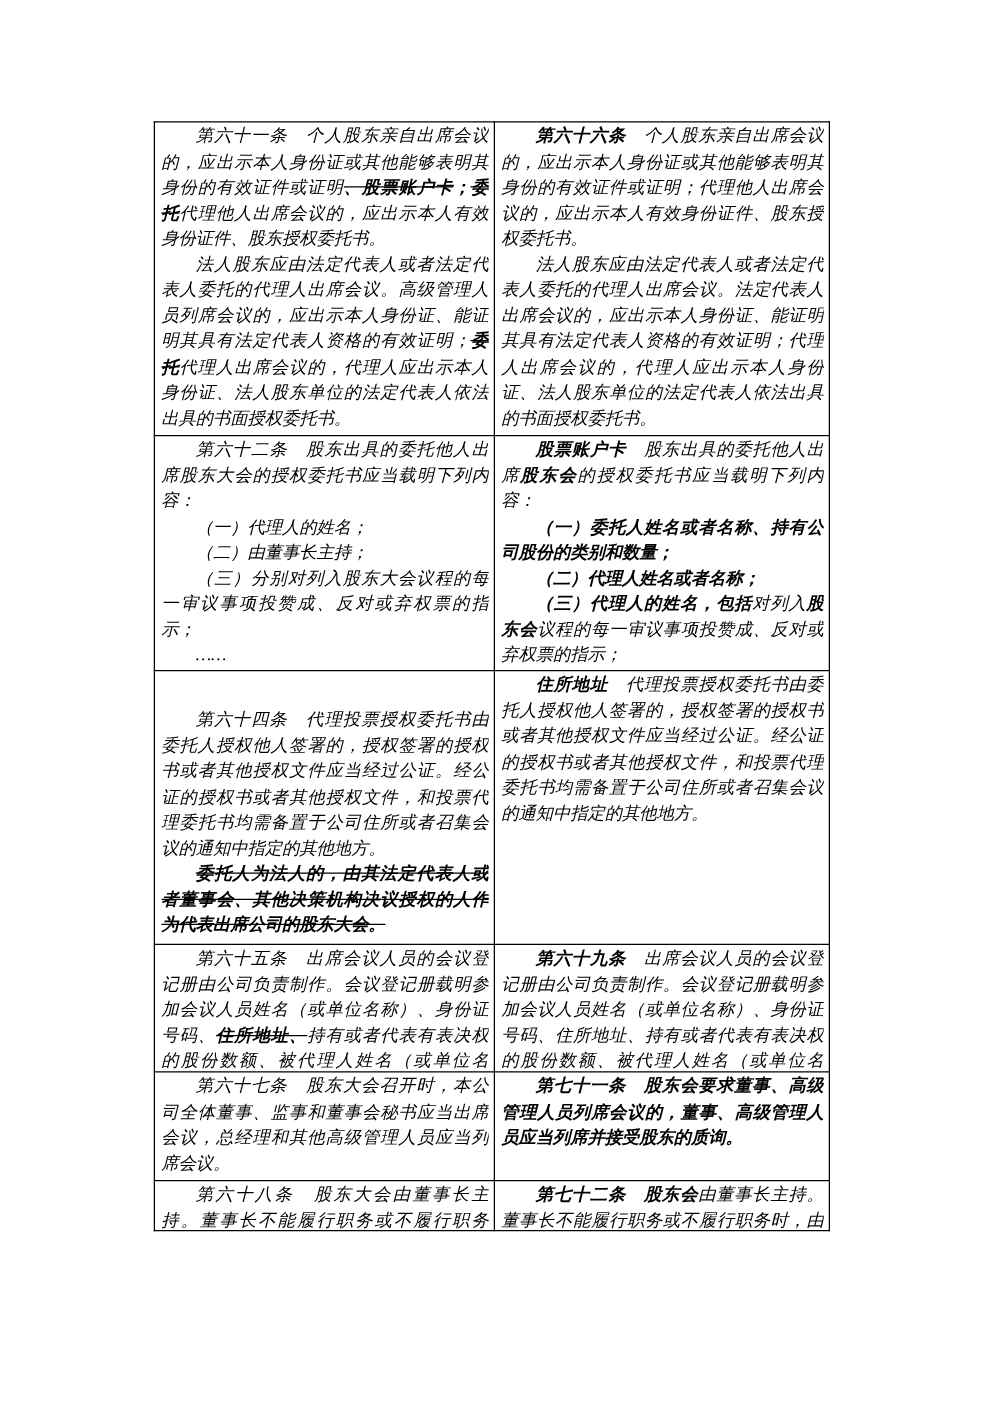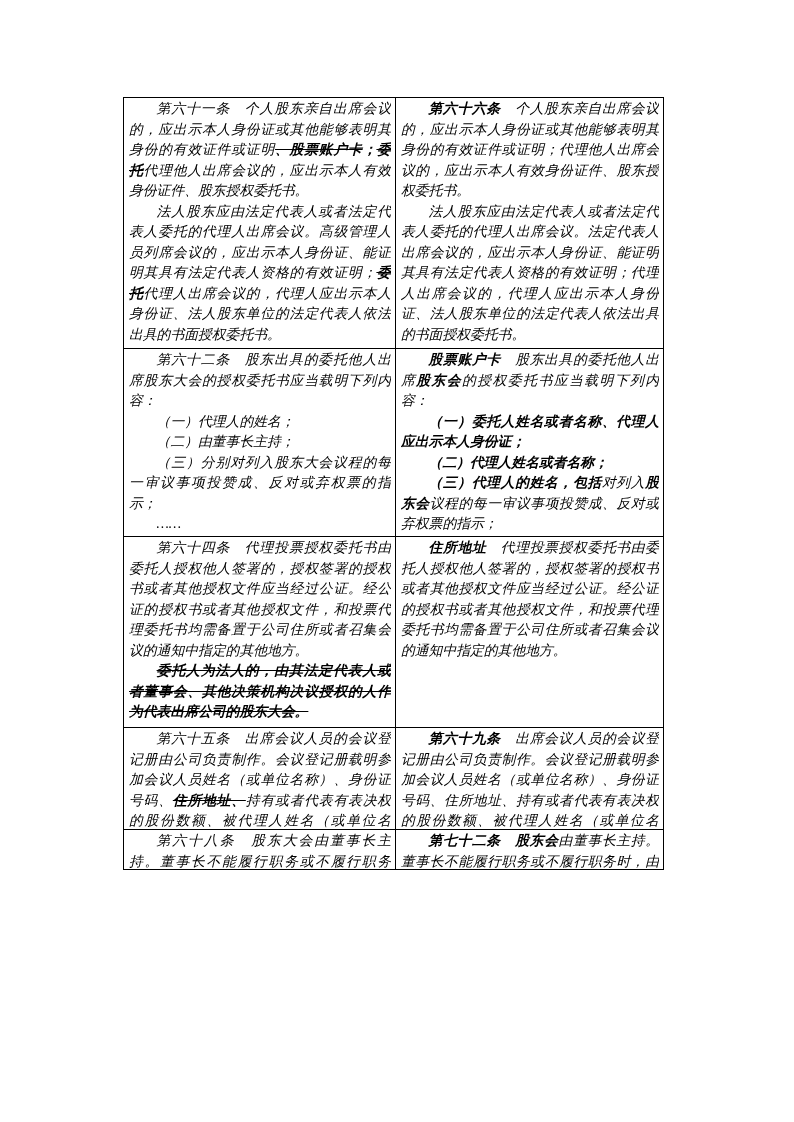--- a/index.html
+++ b/index.html
@@ -63,30 +63,30 @@
               <p><span>第六十二条　股东出具的委托他人出席股东大会的授权委托书应当载明下列内容：</span></p>
               <p><span>（一）代理人的姓名；</span></p>
               <p><span>（二）由董事长主持；</span></p>
               <p><span>（三）分别对列入股东大会议程的每一审议事项投赞成、反对或弃权票的指示；</span></p>
               <p><span>……</span></p>
             </div>
           </td>
           <td>
             <div class="cellwrap" style="height: 186px;">
               <p><span class="b">股票账户卡</span><span>　股东出具的委托他人出席</span><span class="b">股东会</span><span>的授权委托书应当载明下列内容：</span></p>
-              <p><span class="b">（一）委托人姓名或者名称、代理人应出示本人身份证；</span></p>
+              <p><span class="b">（一）委托人姓名或者名称、持有公司股份的类别和数量；</span></p>
               <p><span class="b">（二）代理人姓名或者名称；</span></p>
               <p><span class="b">（三）代理人的姓名，包括</span><span>对列入</span><span class="b">股东会</span><span>议程的每一审议事项投赞成、反对或弃权票的指示；</span></p>
               <p></p>
             </div>
           </td>
         </tr>
         <tr>
           <td>
-            <div class="cellwrap" style="height: 189px;">
+            <div class="cellwrap" style="height: 189px; margin-top: 28px;">
               <p><span>第六十四条　代理投票授权委托书由委托人授权他人签署的，授权签署的授权书或者其他授权文件应当经过公证。经公证的授权书或者其他授权文件，和投票代理委托书均需备置于公司住所或者召集会议的通知中指定的其他地方。</span></p>
               <p><span class="b s">委托人为法人的，由其法定代表人或者董事会、其他决策机构决议授权的人作为代表出席公司的股东大会。</span></p>
             </div>
           </td>
           <td>
             <div class="cellwrap" style="height: 189px;">
               <p><span class="b">住所地址</span><span>　代理投票授权委托书由委托人授权他人签署的，授权签署的授权书或者其他授权文件应当经过公证。经公证的授权书或者其他授权文件，和投票代理委托书均需备置于公司住所或者召集会议的通知中指定的其他地方。</span></p>
             </div>
           </td>
         </tr>
@@ -97,20 +97,32 @@
             </div>
           </td>
           <td>
             <div class="cellwrap" style="height: 100px;">
               <p><span class="b">第六十九条</span><span>　出席会议人员的会议登记册由公司负责制作。会议登记册载明参加会议人员姓名（或单位名称）、身份证号码、住所地址、持有或者代表有表决权的股份数额、被代理人姓名（或单位名称）等事项。</span></p>
             </div>
           </td>
         </tr>
         <tr>
           <td>
+            <div class="cellwrap" style="height: 85px;">
+              <p><span>第六十七条　股东大会召开时，本公司全体董事、监事和董事会秘书应当出席会议，总经理和其他高级管理人员应当列席会议。</span></p>
+            </div>
+          </td>
+          <td>
+            <div class="cellwrap" style="height: 85px;">
+              <p><span class="b">第七十一条　股东会要求董事、高级管理人员列席会议的，董事、高级管理人员应当列席并接受股东的质询。</span></p>
+            </div>
+          </td>
+        </tr>
+        <tr>
+          <td>
             <div class="cellwrap" style="height: 38px;">
               <p><span>第六十八条　股东大会由董事长主持。董事长不能履行职务或不履行职务时，由副</span></p>
             </div>
           </td>
           <td>
             <div class="cellwrap" style="height: 38px;">
               <p><span class="b">第七十二条</span><span>　</span><span class="b">股东会</span><span>由董事长主持。董事长不能履行职务或不履行职务时，由副董</span></p>
             </div>
           </td>
         </tr>

